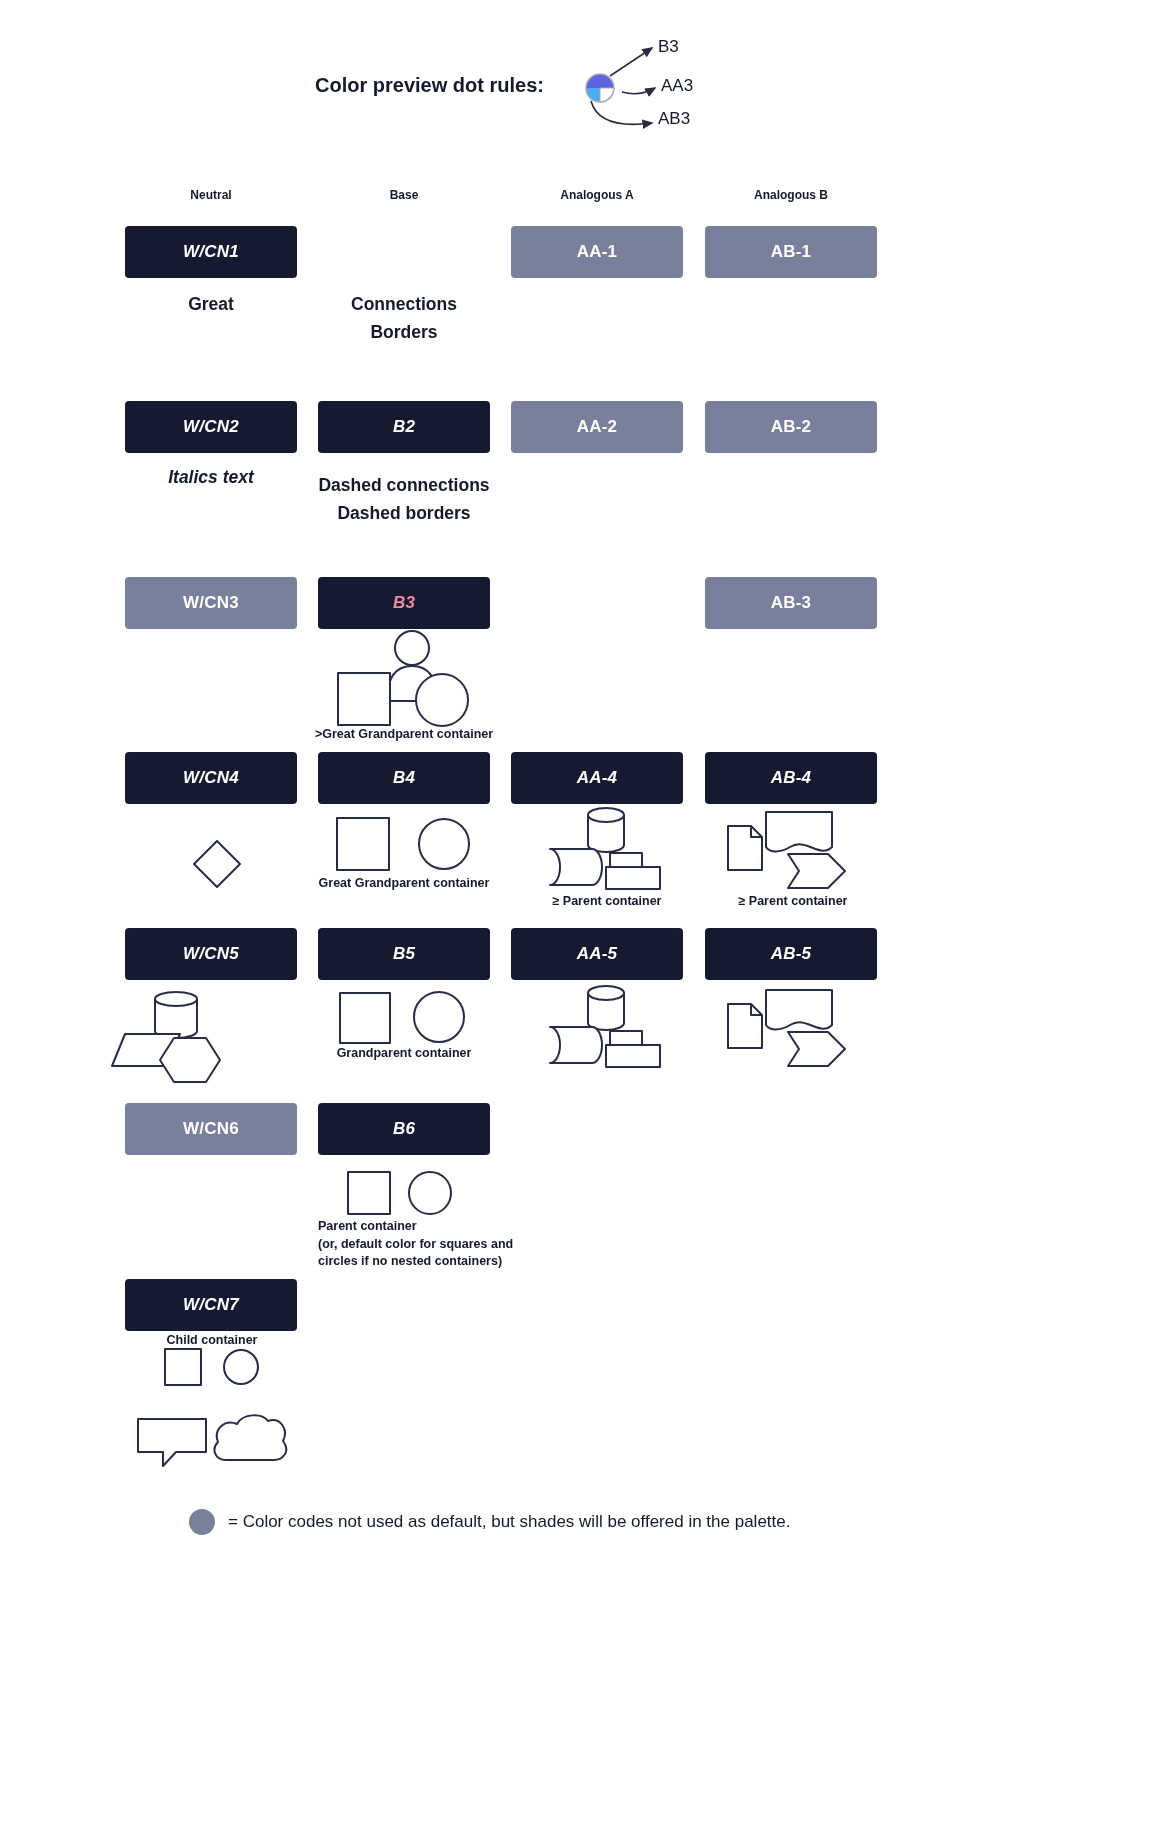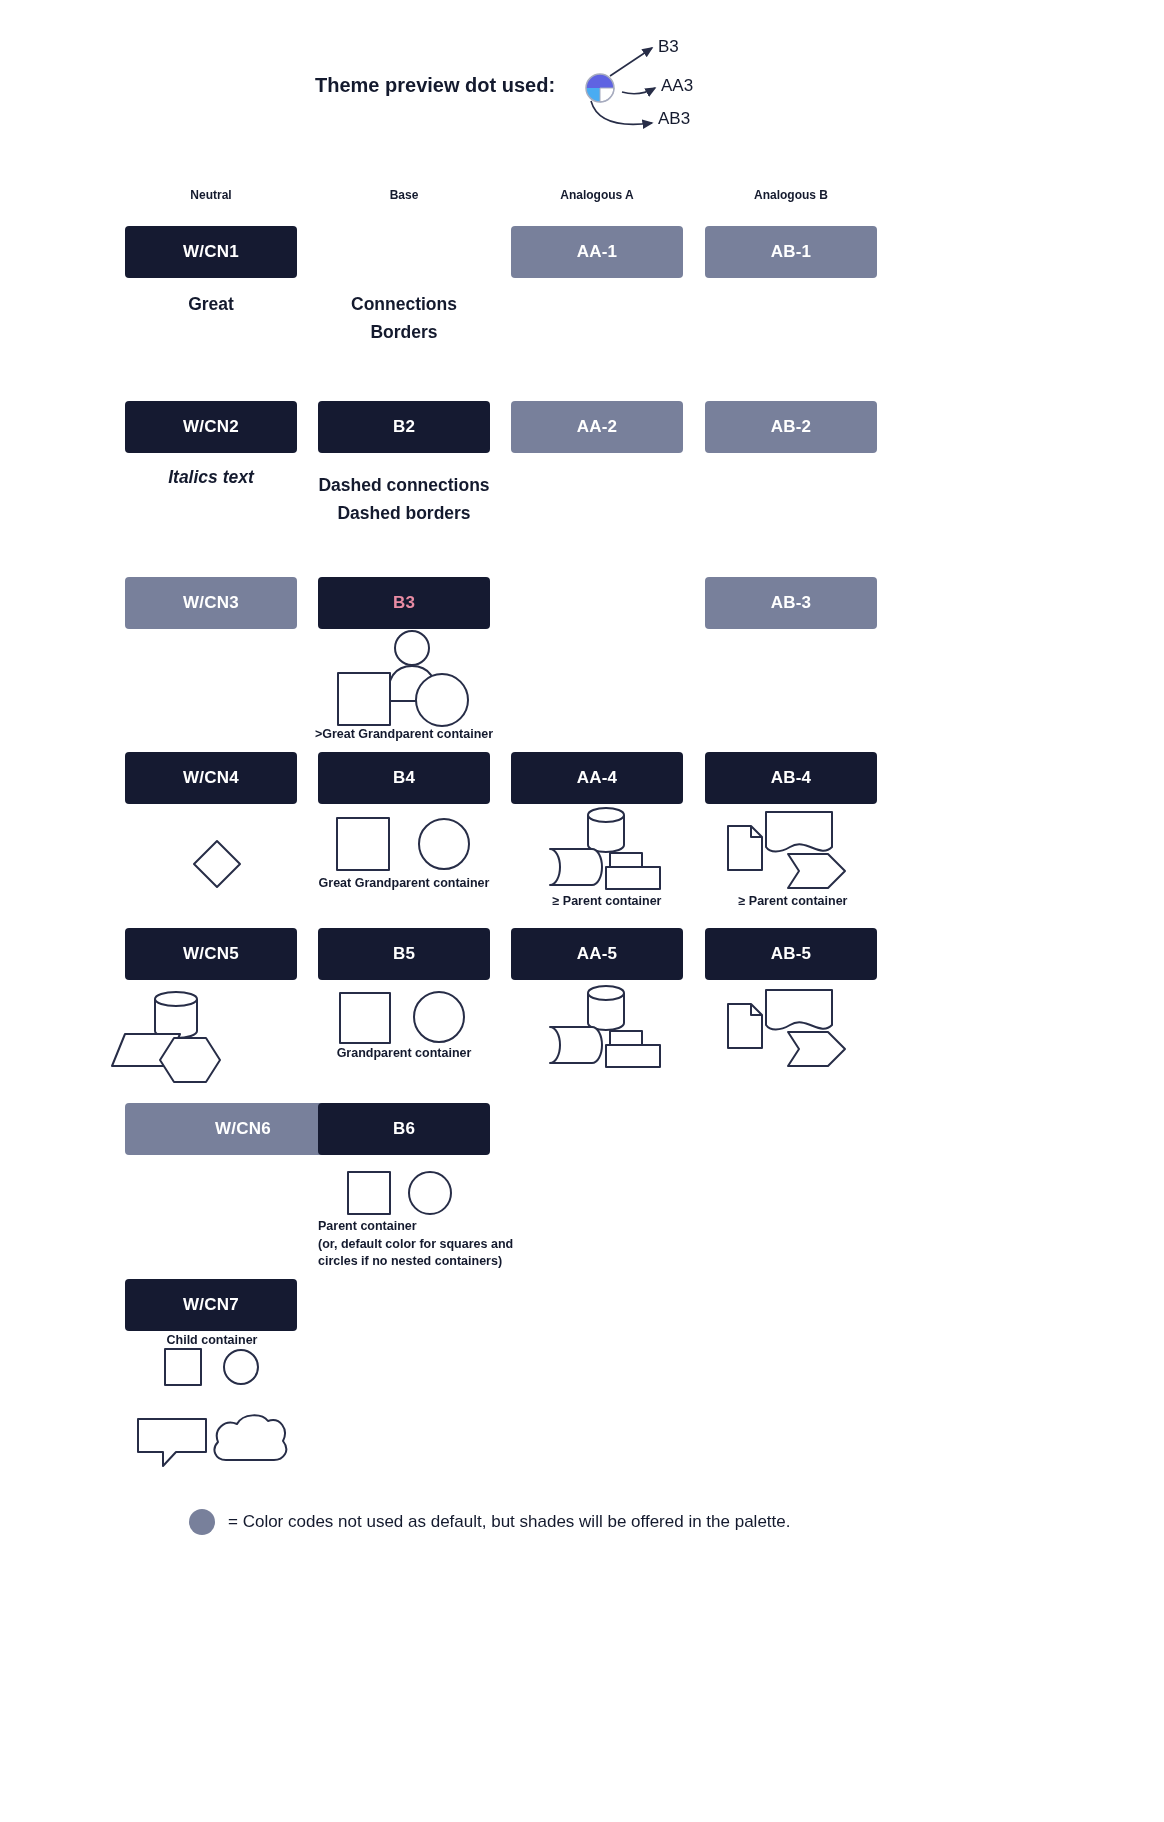--- a/index.html
+++ b/index.html
@@ -7,21 +7,21 @@
   #canvas { position:relative; width:1164px; height:1822px; background:#ffffff; overflow:hidden; }
 
   .abs { position:absolute; }
 
   .title { font-size:20px; font-weight:700; color:var(--text); }
 
   .hdr { width:172px; text-align:center; font-size:12px; font-weight:700; color:var(--text); }
 
   .pill { width:172px; height:52px; border-radius:4px; display:flex; align-items:center; justify-content:center;
           color:#ffffff; font-size:17px; font-weight:700; letter-spacing:.2px; }
-  .pill.dark  { background: var(--dark-navy); }
+  .pill.dark  { background: var(--dark-navy); font-style: italic; }
   .pill.slate { background: var(--slate); }
   .pill.pink  { color: var(--pink); }
 
   .cap  { width:190px; text-align:center; font-size:17.5px; font-weight:700; color:var(--text); }
   .cap.it { font-style:italic; }
   .scap { font-size:12.5px; font-weight:700; color:var(--text); text-align:center; }
   .scap.left { text-align:left; }
 
   .arrow-label { font-size:17px; font-weight:400; color:var(--text); }
 
@@ -36,21 +36,21 @@
   .pie-ring { fill:none; stroke:var(--dot-ring); stroke-width:1.5; }
 
   .legend-dot { width:26px; height:26px; border-radius:50%; background:var(--slate); }
   .legend-text { font-size:17px; font-weight:400; color:var(--text); }
 </style>
 </head>
 <body>
 
 <div id="canvas">
 
-  <div class="abs title" style="left:315px; top:74px;">Theme preview dot used:</div>
+  <div class="abs title" style="left:315px; top:74px;">Color preview dot rules:</div>
 
   <svg class="abs" style="left:584px; top:72px;" width="32" height="32" viewBox="0 0 32 32">
     <path class="pie-top" d="M 2 16 A 14 14 0 0 1 30 16 Z"></path>
     <path class="pie-bl" d="M 2 16 A 14 14 0 0 0 16 30 L 16 16 Z"></path>
     <path class="pie-br" d="M 16 30 A 14 14 0 0 0 30 16 L 16 16 Z"></path>
     <circle class="pie-ring" cx="16" cy="16" r="14"></circle>
   </svg>
 
   <svg class="abs" style="left:575px; top:35px;" width="95" height="100" viewBox="0 0 95 100">
     <defs>
@@ -157,21 +157,21 @@
     <rect class="shp" x="70" y="64" width="54" height="22"></rect>
   </svg>
 
   <svg class="abs" style="left:720px; top:983px;" width="135" height="88" viewBox="0 0 135 88">
     <path class="shp" d="M 46 7 L 112 7 L 112 42 C 100 54 86 32 70 42 C 60 48 50 48 46 42 Z"></path>
     <path class="shp" d="M 8 21 L 31 21 L 42 32 L 42 65 L 8 65 Z"></path>
     <path class="shp-line" d="M 31 21 L 31 32 L 42 32"></path>
     <path class="shp" d="M 68 49 L 108 49 L 125 66 L 108 83 L 68 83 L 79 66 Z"></path>
   </svg>
 
-  <div class="abs pill slate" style="left:125px; top:1103px;padding-left:32px;">W/CN6</div>
+  <div class="abs pill slate" style="left:125px; top:1103px;">W/CN6</div>
   <div class="abs pill dark" style="left:318px; top:1103px;">B6</div>
 
   <svg class="abs" style="left:340px; top:1168px;" width="120" height="48" viewBox="0 0 120 48">
     <rect class="shp" x="8" y="4" width="42" height="42"></rect>
     <circle class="shp" cx="90" cy="25" r="21"></circle>
   </svg>
   <div class="abs scap left" style="left:318px; top:1219px; width:230px;">Parent container</div>
   <div class="abs scap left" style="left:318px; top:1237px; width:230px;">(or, default color for squares and</div>
   <div class="abs scap left" style="left:318px; top:1254px; width:230px;">circles if no nested containers)</div>
 

